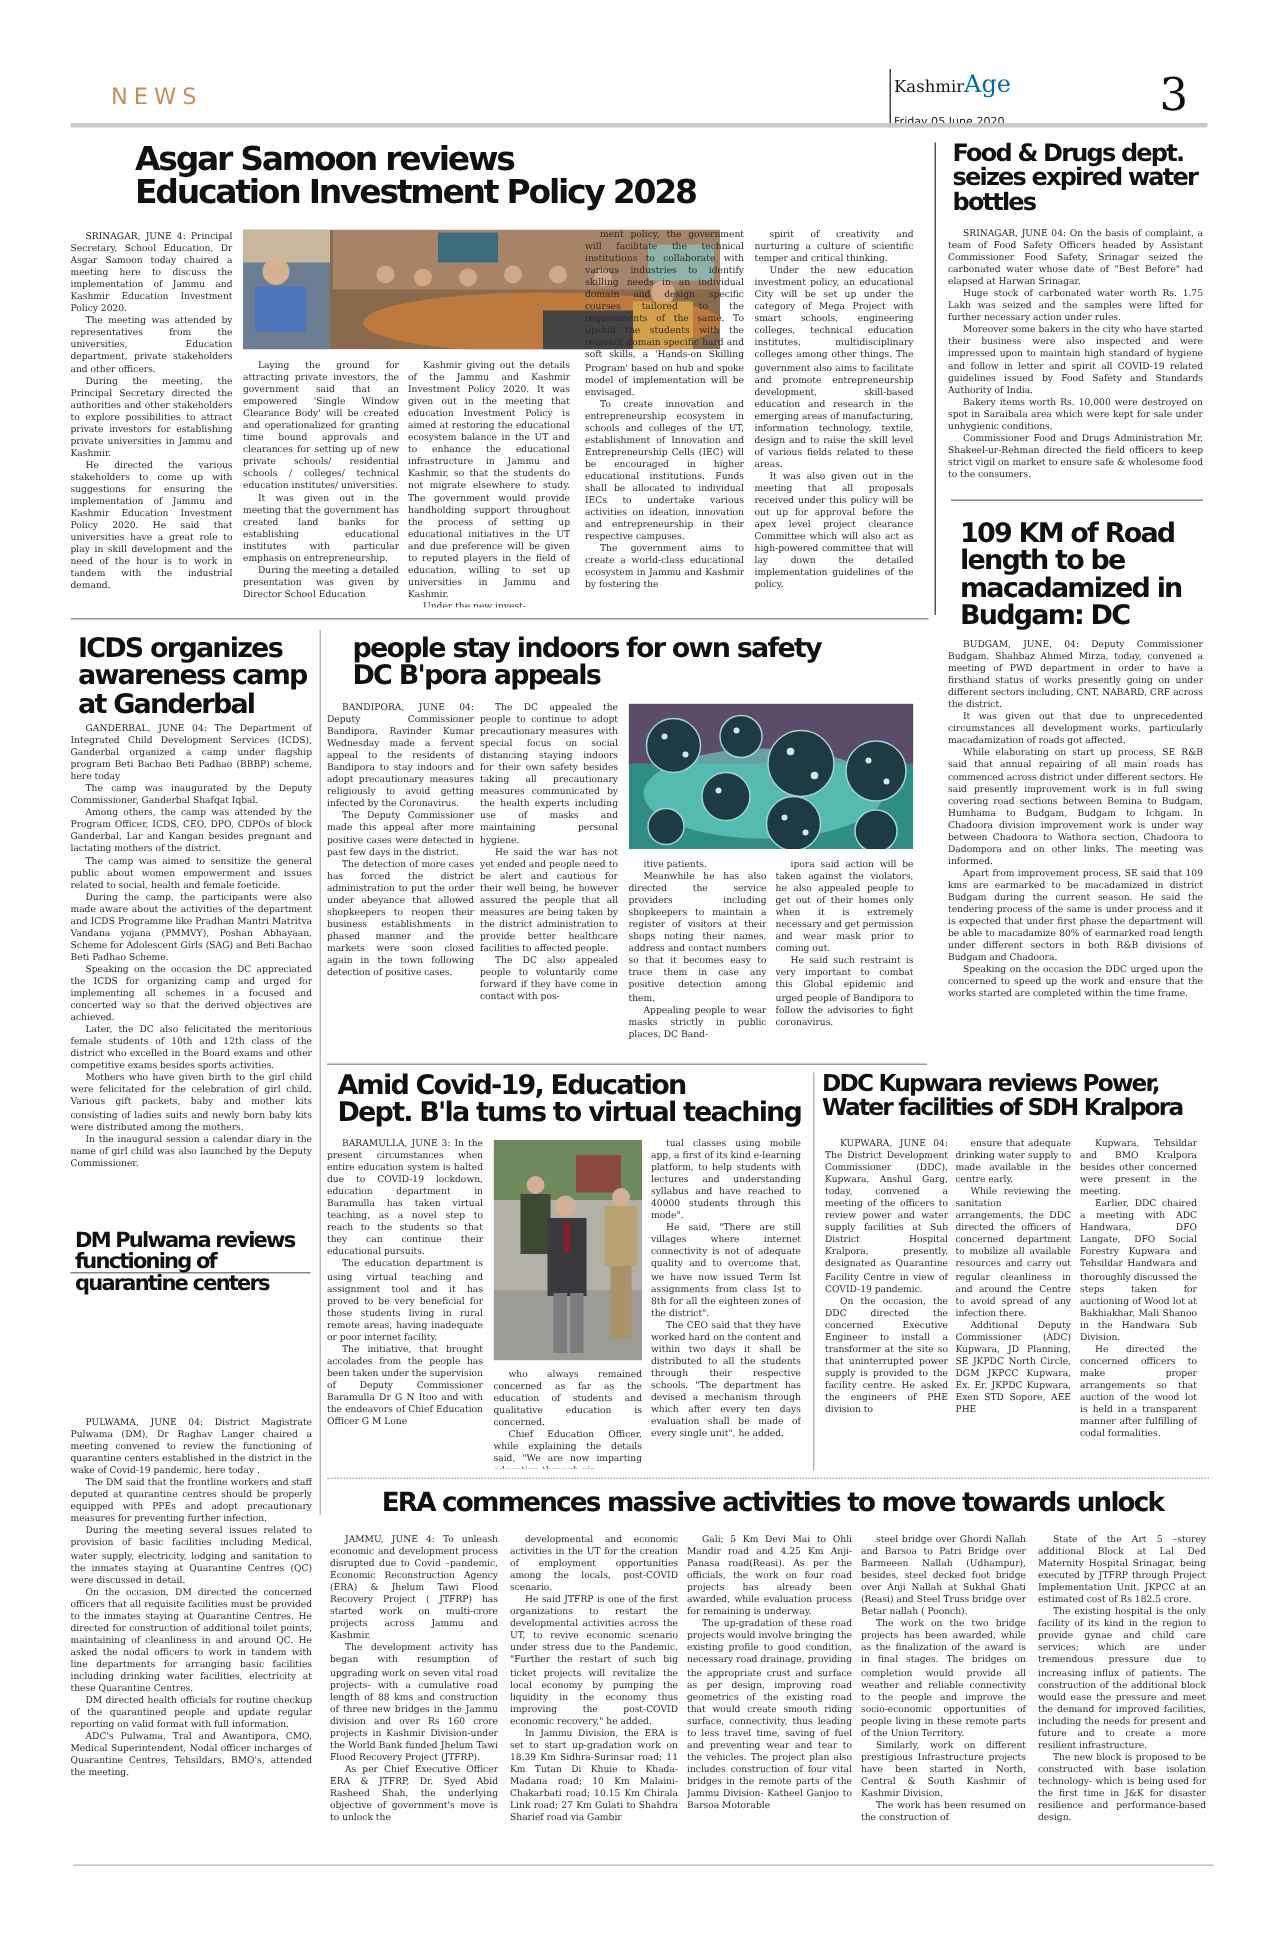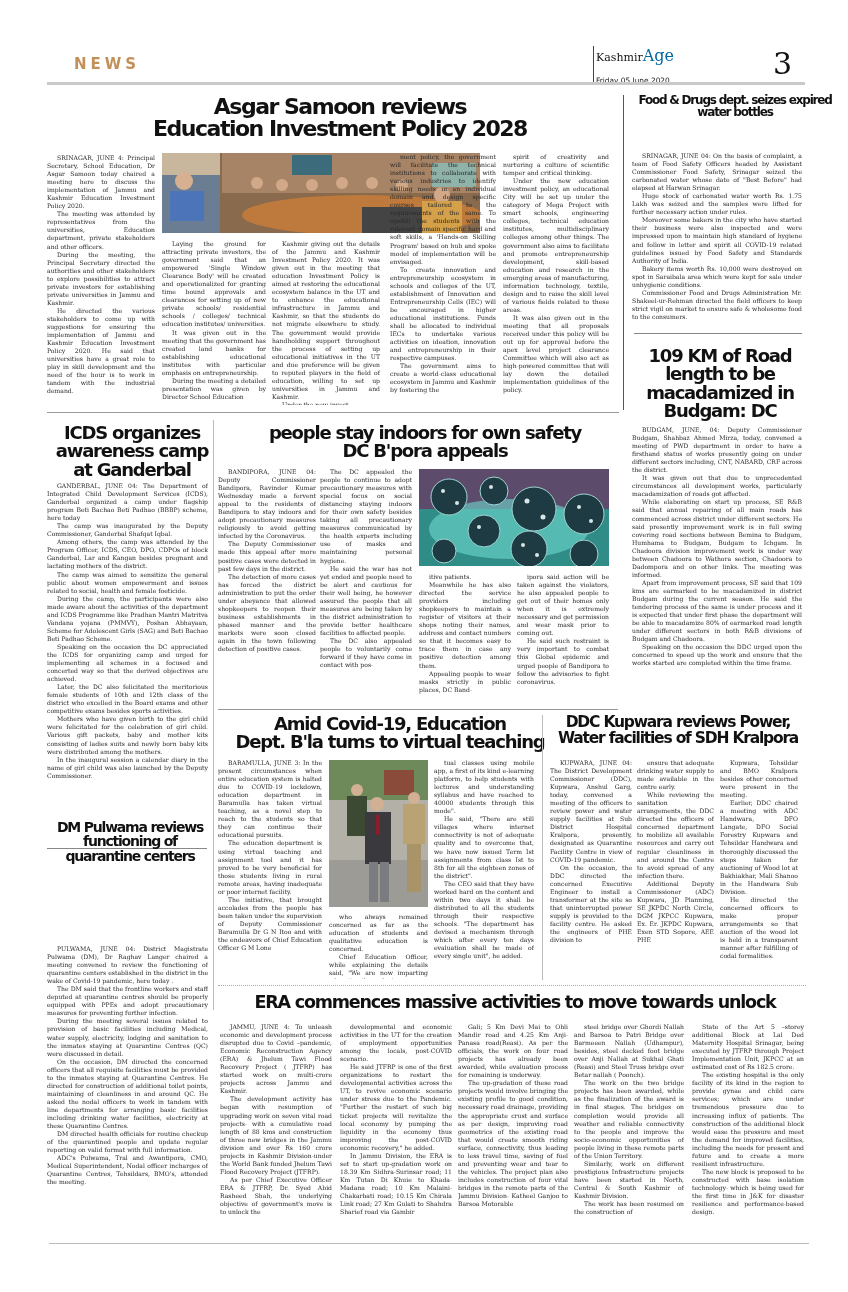--- a/index.html
+++ b/index.html
@@ -1,26 +1,26 @@
 <!DOCTYPE html>
 <html><head>
 <meta charset="utf-8">
 <style>
 *{box-sizing:border-box;margin:0;padding:0}
 html,body{width:848px;height:1292px;background:#fff;overflow:hidden}
 body{position:relative;font-family:"DejaVu Serif",serif;color:#222}
 .abs{position:absolute}
-.hl{font-family:"DejaVu Sans",sans-serif;font-weight:bold;color:#111;text-align:center;letter-spacing:-1.2px;line-height:1.02}
+.hl{font-family:"DejaVu Sans",sans-serif;font-weight:bold;color:#111;text-align:left;letter-spacing:-1.2px;line-height:1.02}
 .body{font-family:"DejaVu Serif",serif;font-size:6.1px;line-height:8.05px;text-align:justify;color:#2a2a2a;overflow:hidden}
 .body p{text-indent:10px}
 .body p.first{text-indent:10px}
 .col{position:absolute;overflow:hidden}
 .vr{position:absolute;width:1px;background:#555}
 .hr{position:absolute;height:1px;background:#888}
-.section{position:absolute;left:74px;top:55px;font-family:"DejaVu Sans",sans-serif;font-weight:bold;color:#c2915a;font-size:15px;letter-spacing:4px}
+.section{position:absolute;left:74px;top:55px;font-family:"DejaVu Sans",sans-serif;font-weight:normal;color:#c2915a;font-size:15px;letter-spacing:4px}
 .mast{position:absolute;left:593px;top:46px;border-left:1px solid #444;padding-left:2px}
 .mast .name{font-family:"DejaVu Serif",serif;font-size:11px;color:#111}
 .mast .name .age{color:#0369a1;font-size:16px}
 .mast .date{font-family:"DejaVu Sans",sans-serif;font-size:7.4px;color:#222;margin-top:11px}
 .pageno{position:absolute;left:773px;top:46px;font-family:"DejaVu Serif",serif;font-size:30px;color:#111}
 .topline{position:absolute;left:47px;top:82px;width:758px;height:3px;background:#c9c9c9}
 .photo{position:absolute;overflow:hidden}
 .dotline{position:absolute;height:1px;border-top:1px dotted #aaa}
 </style>
 </head>
@@ -81,21 +81,21 @@
     <p>The government aims to create a world-class educational ecosystem in Jammu and Kashmir by fostering the</p>
   </div>
 <div class="col body" style="left:503px;top:153px;width:106px;height:252px">
     <p class="first">spirit of creativity and nurturing a culture of scientific temper and critical thinking.</p>
     <p>Under the new education investment policy, an educational City will be set up under the category of Mega Project with smart schools, engineering colleges, technical education institutes, multidisciplinary colleges among other things. The government also aims to facilitate and promote entrepreneurship development, skill-based education and research in the emerging areas of manufacturing, information technology, textile, design and to raise the skill level of various fields related to these areas.</p>
     <p>It was also given out in the meeting that all proposals received under this policy will be out up for approval before the apex level project clearance Committee which will also act as high-powered committee that will lay down the detailed implementation guidelines of the policy.</p>
   </div>
 
 <div class="vr" style="left:623px;top:95px;height:315px"></div>
 
-<div class="abs hl" style="left:635px;top:94px;width:200px;font-size:12px">Food &amp; Drugs dept. seizes expired water bottles</div>
+<div class="abs hl" style="left:635px;top:94px;width:200px;font-size:16px">Food &amp; Drugs dept. seizes expired water bottles</div>
 <div class="col body" style="left:632px;top:152px;width:170px;height:180px">
     <p class="first">SRINAGAR, JUNE 04: On the basis of complaint, a team of Food Safety Officers headed by Assistant Commissioner Food Safety, Srinagar seized the carbonated water whose date of "Best Before" had elapsed at Harwan Srinagar.</p>
     <p>Huge stock of carbonated water worth Rs. 1.75 Lakh was seized and the samples were lifted for further necessary action under rules.</p>
     <p>Moreover some bakers in the city who have started their business were also inspected and were impressed upon to maintain high standard of hygiene and follow in letter and spirit all COVID-19 related guidelines issued by Food Safety and Standards Authority of India.</p>
     <p>Bakery items worth Rs. 10,000 were destroyed on spot in Saraibala area which were kept for sale under unhygienic conditions.</p>
     <p>Commissioner Food and Drugs Administration Mr. Shakeel-ur-Rehman directed the field officers to keep strict vigil on market to ensure safe &amp; wholesome food to the consumers.</p>
   </div>
 <div class="hr" style="left:634px;top:333px;width:168px"></div>
 
 <div class="abs hl" style="left:640px;top:347px;width:160px;font-size:18px">109 KM of Road length to be macadamized in Budgam: DC</div>

